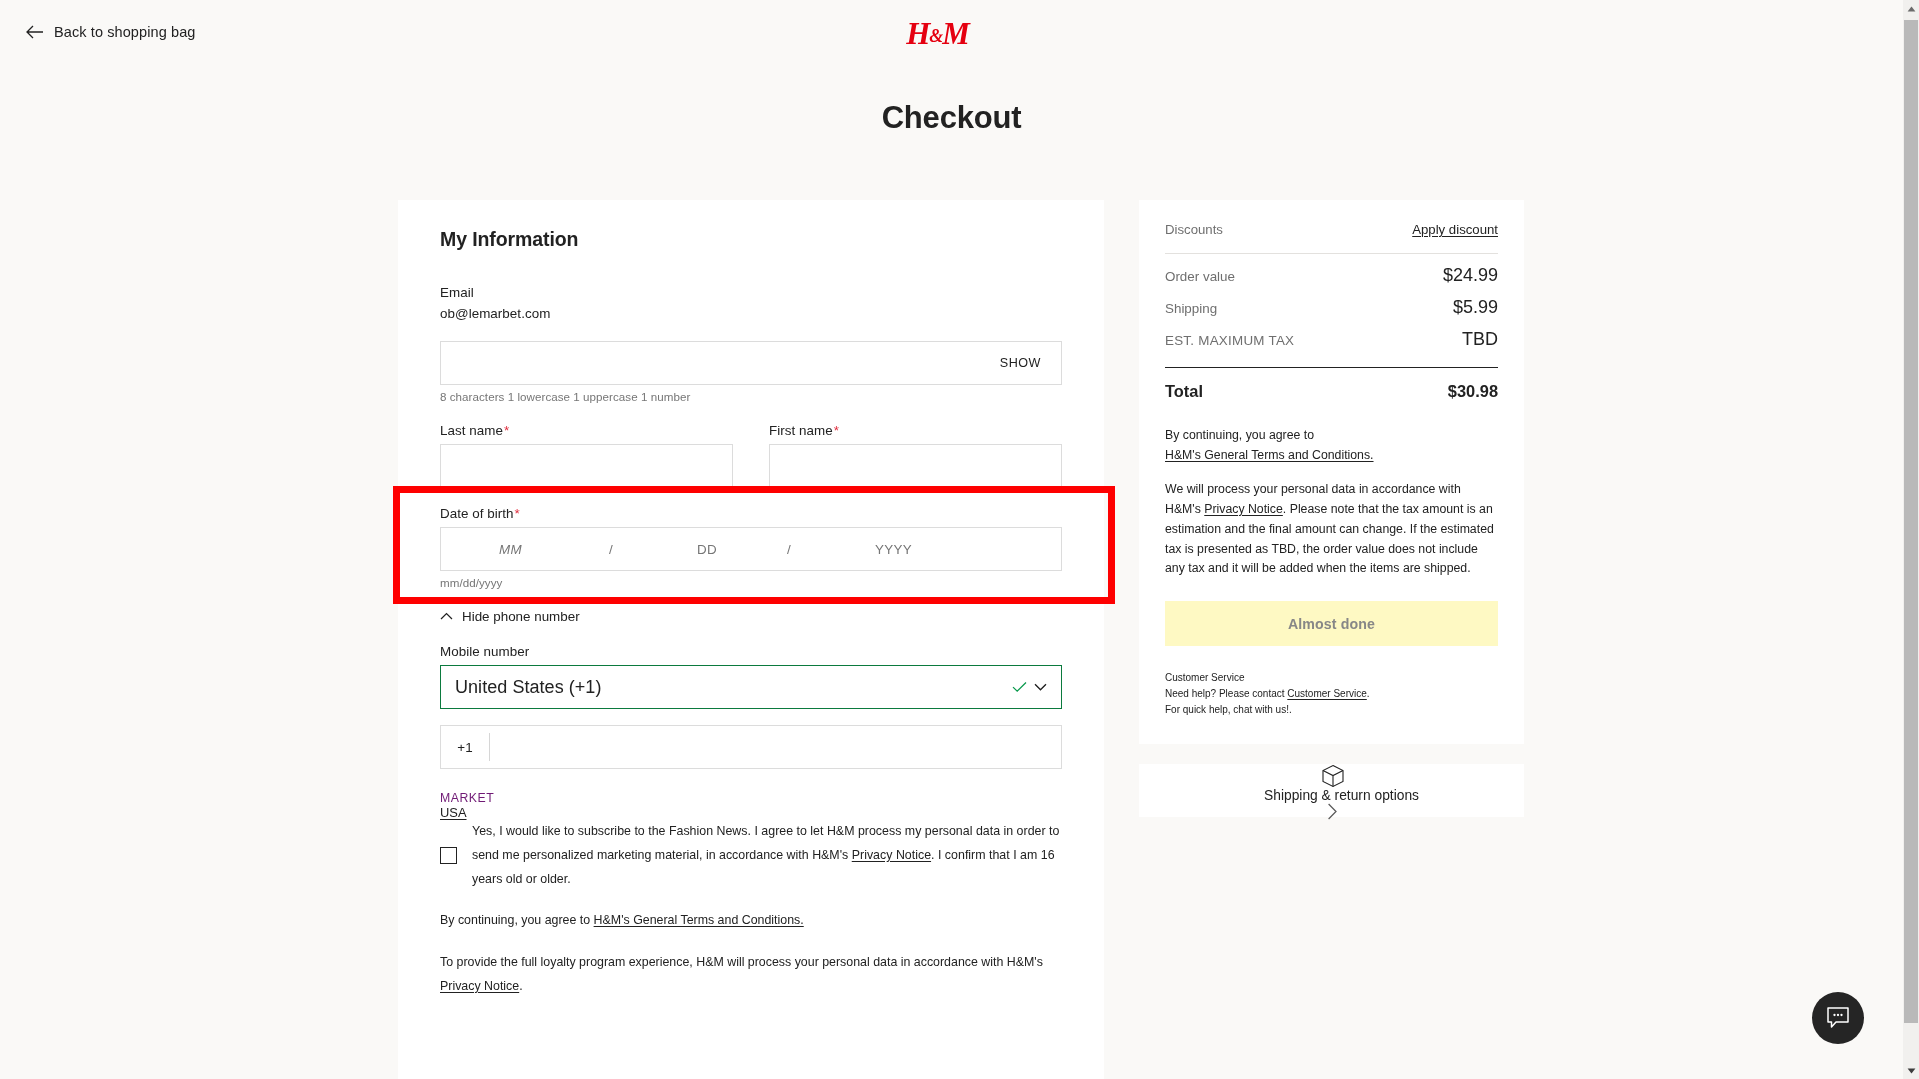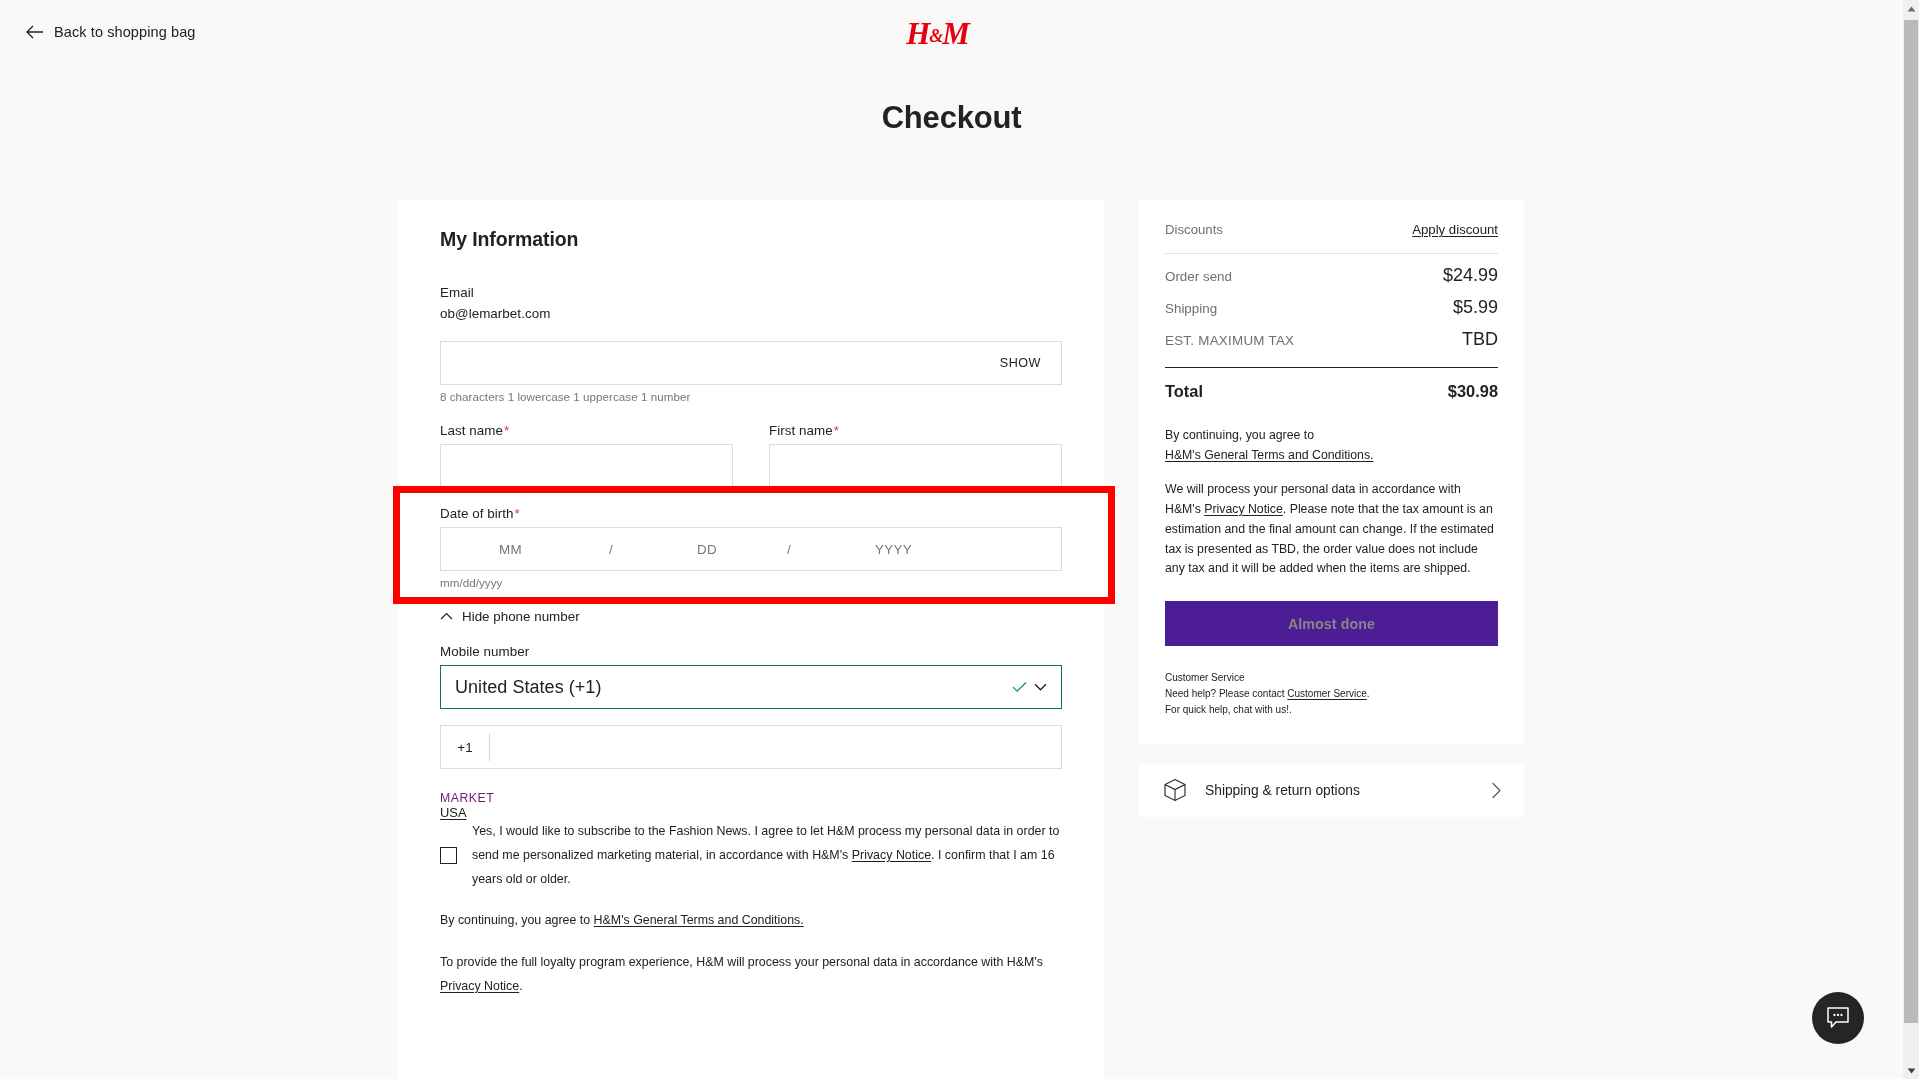--- a/index.html
+++ b/index.html
@@ -150,21 +150,21 @@
     align-items: center;
     width: 100%;
     height: 44px;
     padding-left: 58px;
   }
   .dob-seg {
     font-size: 13.4px;
     color: #767676;
     letter-spacing: .3px;
   }
-  .dob-seg.mm { width: 110px; }
+  .dob-seg.mm { width: 110px; font-style: italic; }
   .dob-seg.sep { width: 88px; }
   .dob-seg.dd { width: 90px; }
   .dob-seg.yyyy { width: 90px; }
 
   .toggle-phone {
     display: flex;
     align-items: center;
     gap: 9px;
     margin-top: 20px;
     margin-bottom: 20px;
@@ -306,40 +306,41 @@
     color: #222222;
     margin-top: 25px;
   }
   .side-legal.p2 { margin-top: 14px; }
 
   .almost-btn {
     display: block;
     width: 100%;
     height: 45px;
     margin-top: 22px;
-    background: #4c1d95;
+    background: #fef9c3;
     color: #878787;
     border: none;
     font-family: "Liberation Sans", sans-serif;
     font-size: 14.2px;
     font-weight: 700;
     letter-spacing: .1px;
     cursor: default;
   }
 
   .cs-block { margin-top: 24px; font-size: 10px; line-height: 1.58; color: #222222; }
 
   .ship-card {
     margin-top: 20px;
     background: #ffffff;
     height: 53px;
     display: flex;
     align-items: center;
     padding: 0 22px 0 24px;
     cursor: pointer;
+    flex-direction: column;
   }
   .ship-icon { width: 24px; height: 24px; flex: 0 0 auto; }
   .ship-label {
     margin-left: 18px;
     font-size: 13.8px;
     color: #222222;
     flex: 1;
   }
   .chev-right { width: 11px; height: 17px; flex: 0 0 auto; }
 
@@ -516,21 +517,21 @@
   <div class="side-col">
 
     <div class="summary-card">
 
       <div class="disc-row">
         <span class="disc-label">Discounts</span>
         <span class="disc-link">Apply discount</span>
       </div>
 
       <div class="sum-row">
-        <span class="sum-label">Order send</span>
+        <span class="sum-label">Order value</span>
         <span class="sum-val">$24.99</span>
       </div>
       <div class="sum-row">
         <span class="sum-label">Shipping</span>
         <span class="sum-val">$5.99</span>
       </div>
       <div class="sum-row">
         <span class="sum-label caps">EST. MAXIMUM TAX</span>
         <span class="sum-val">TBD</span>
       </div>

